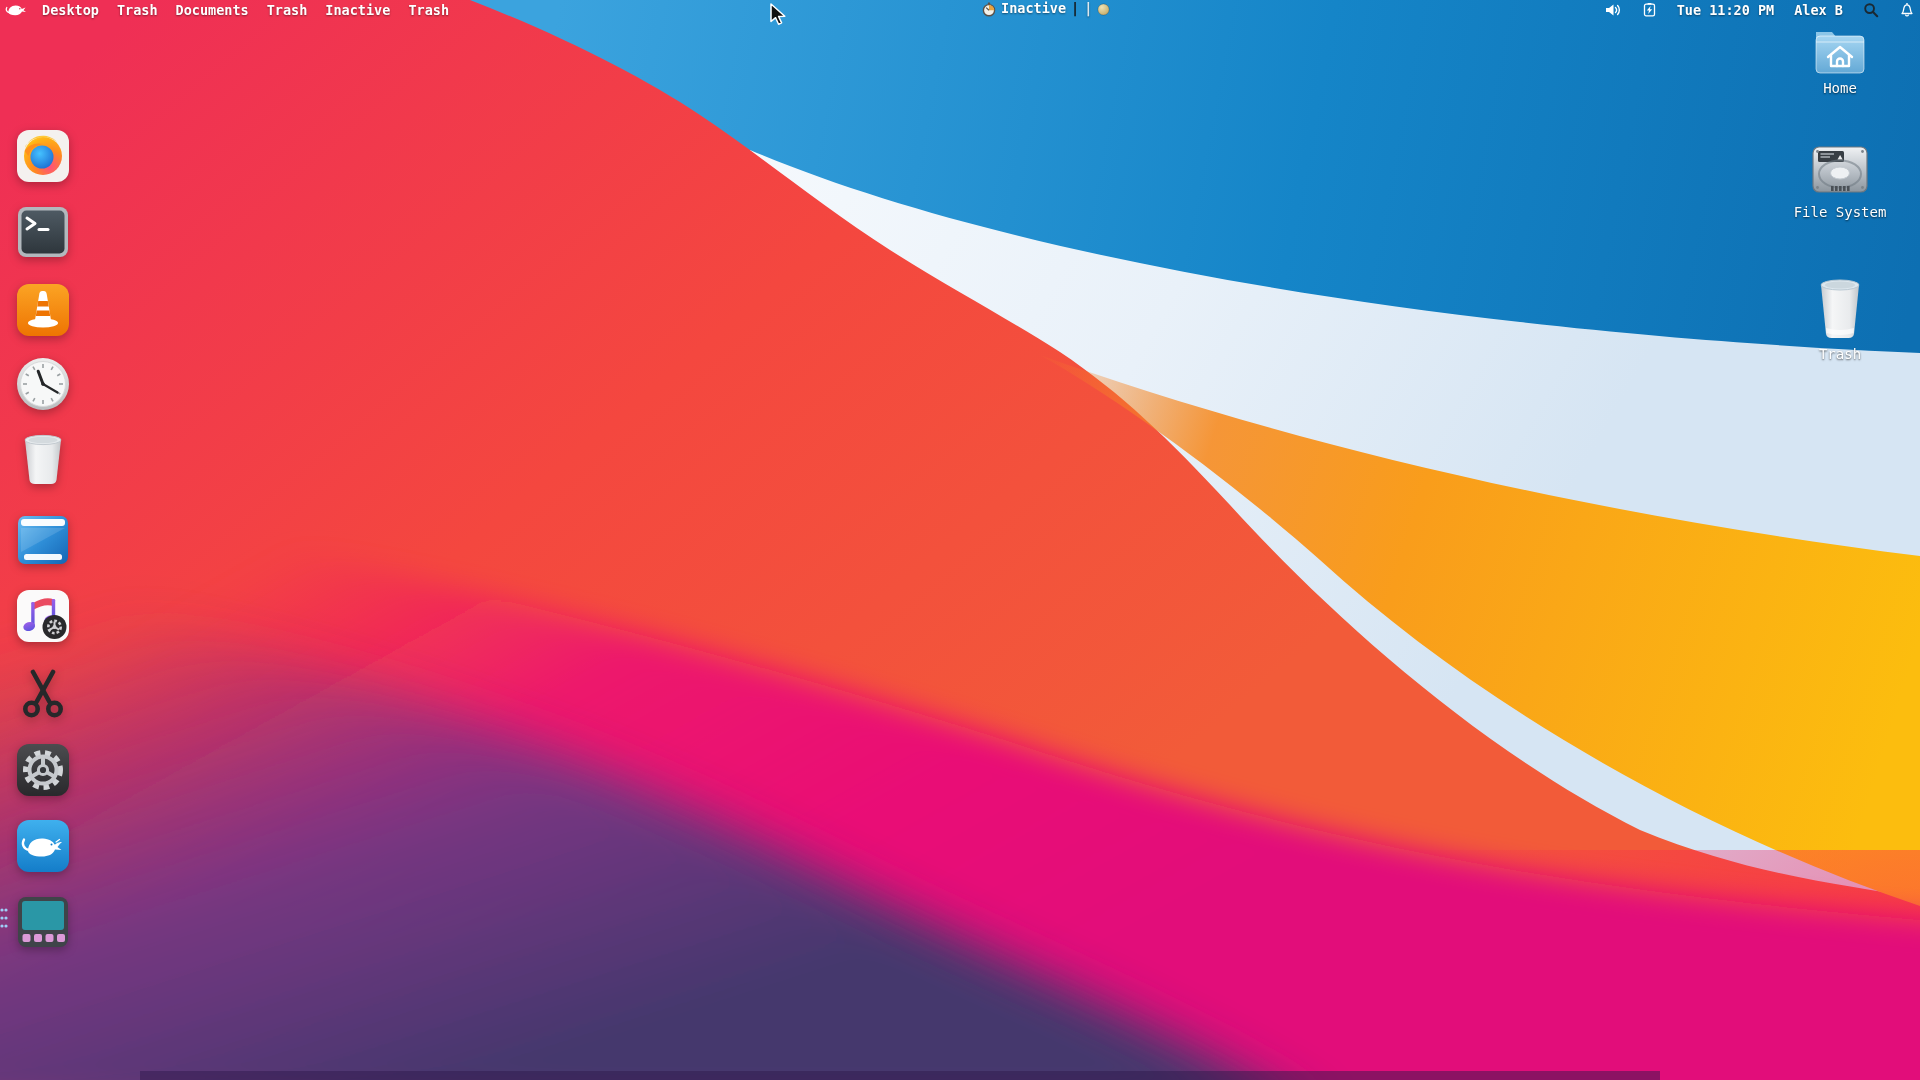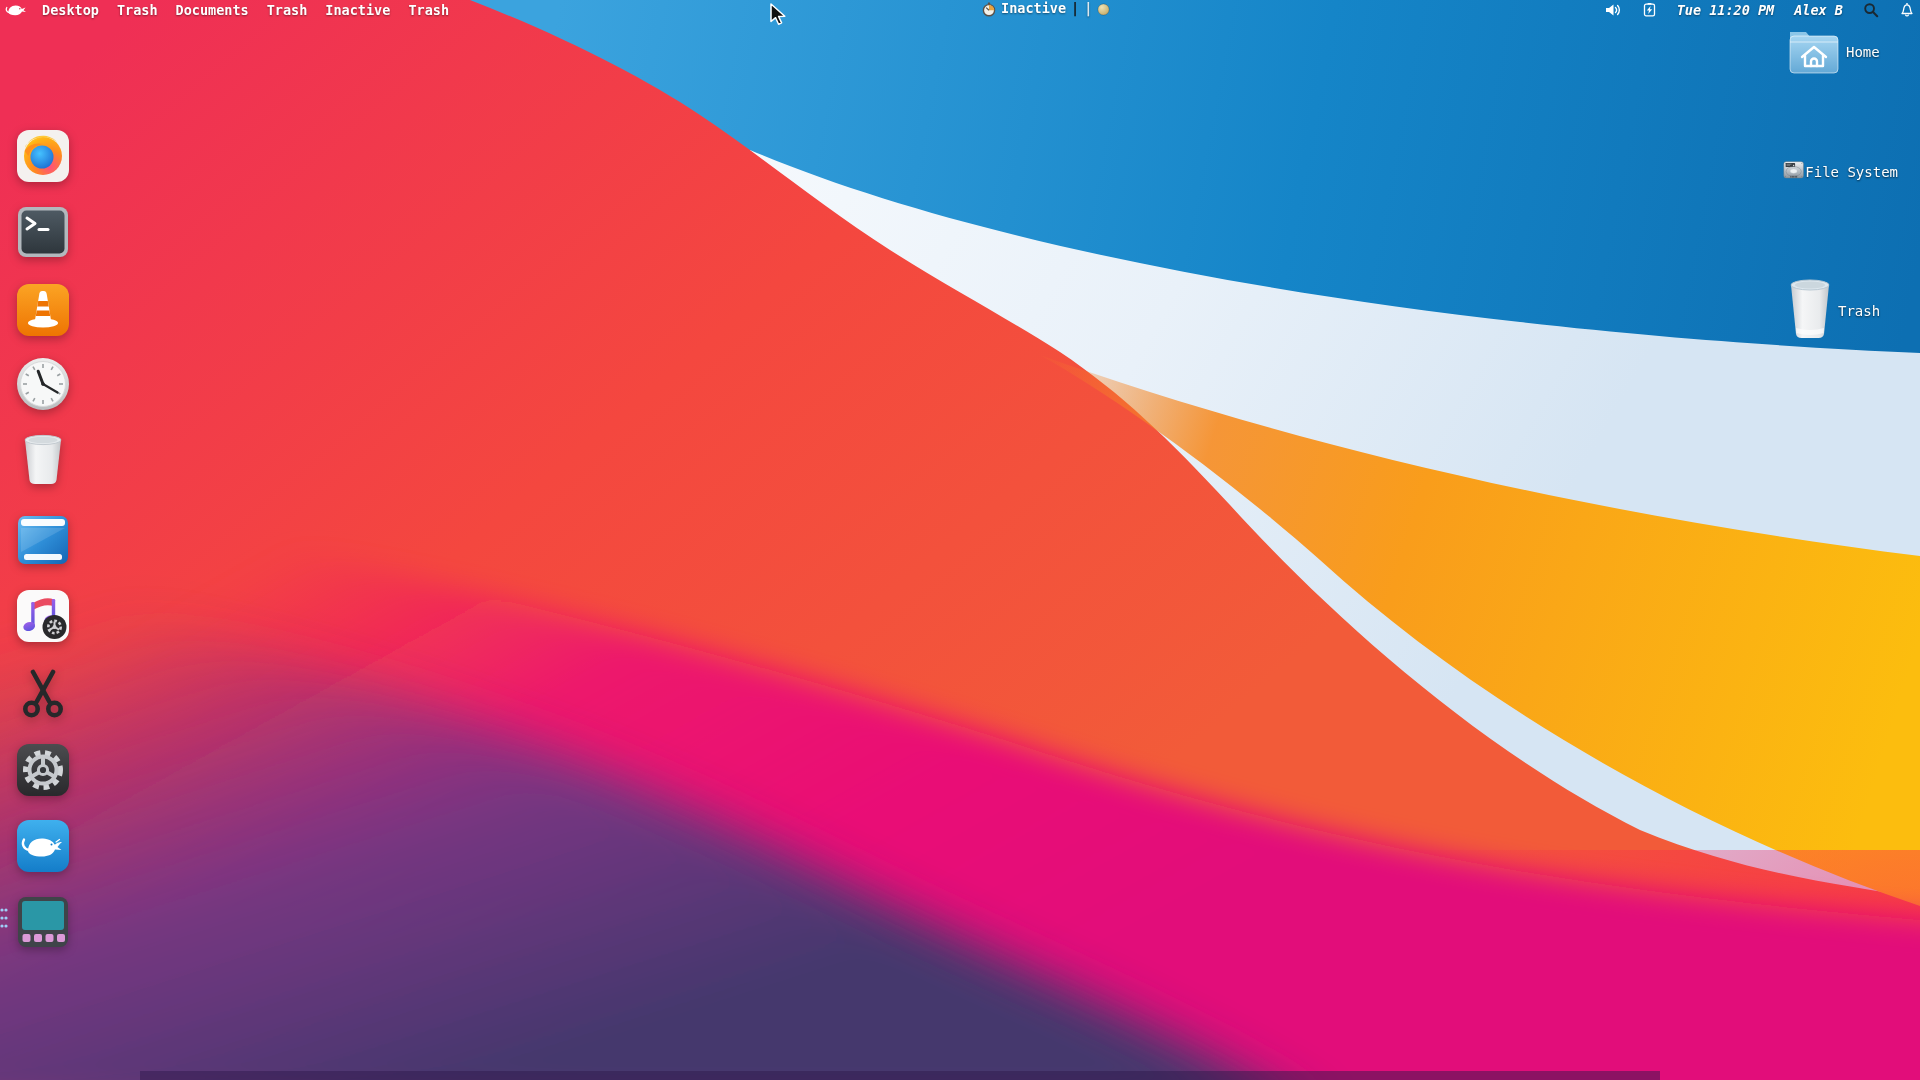--- a/index.html
+++ b/index.html
@@ -10,31 +10,31 @@
   
   #menubar{position:absolute;top:0;left:0;right:0;height:19px;z-index:30;
     display:flex;align-items:center;color:#fff;font-size:13.5px;font-weight:bold;
     text-shadow:0 1px 2px rgba(0,0,0,.45);}
   .mb-left{display:flex;align-items:center;height:100%;}
   .mb-logo{width:22px;height:15px;margin:0 6px 0 5px;display:flex;align-items:center;}
   .mb-item{padding:10px 9px;height:100%;display:flex;align-items:center;cursor:default;}
   .mb-center{position:absolute;left:982px;top:0;height:19px;display:flex;gap:5px;}
   .statusbar-cursor{color:#141414;text-shadow:none;font-weight:bold;}
   .statusbar-sep{color:rgba(255,255,255,.85);font-weight:bold;}
-  .mb-right{position:absolute;right:5px;top:0;height:19px;display:flex;align-items:center;gap:20px;font-style:italic;}
+  .mb-right{position:absolute;right:5px;top:0;height:19px;display:flex;align-items:center;gap:20px;}
   .mb-iconbtn{display:flex;align-items:center;height:100%;}
 
   
   .dock-item{position:absolute;left:16px;width:54px;height:56px;z-index:20;
     filter:drop-shadow(0 3px 5px rgba(0,0,0,.28));}
   .dock-item svg{display:block;}
 
   
   .desk-icon{position:absolute;left:1782px;width:116px;z-index:10;display:flex;
-    flex-direction:row;align-items:center;}
+    flex-direction:column;align-items:center;}
   .desk-label{margin-top:4px;color:#fff;font-size:14px;
     text-shadow:0 1px 2px rgba(0,0,0,.65);white-space:nowrap;}
 
   
   #panel-grip{position:absolute;left:0px;top:906px;z-index:21;width:8px;height:28px;}
   #bottom-strip{position:absolute;left:140px;top:1071px;width:1520px;height:9px;
     background:rgba(45,25,76,.48);z-index:15;}
   #cursor{position:absolute;left:768px;top:2px;z-index:50;pointer-events:none;}
 </style>
 </head>

